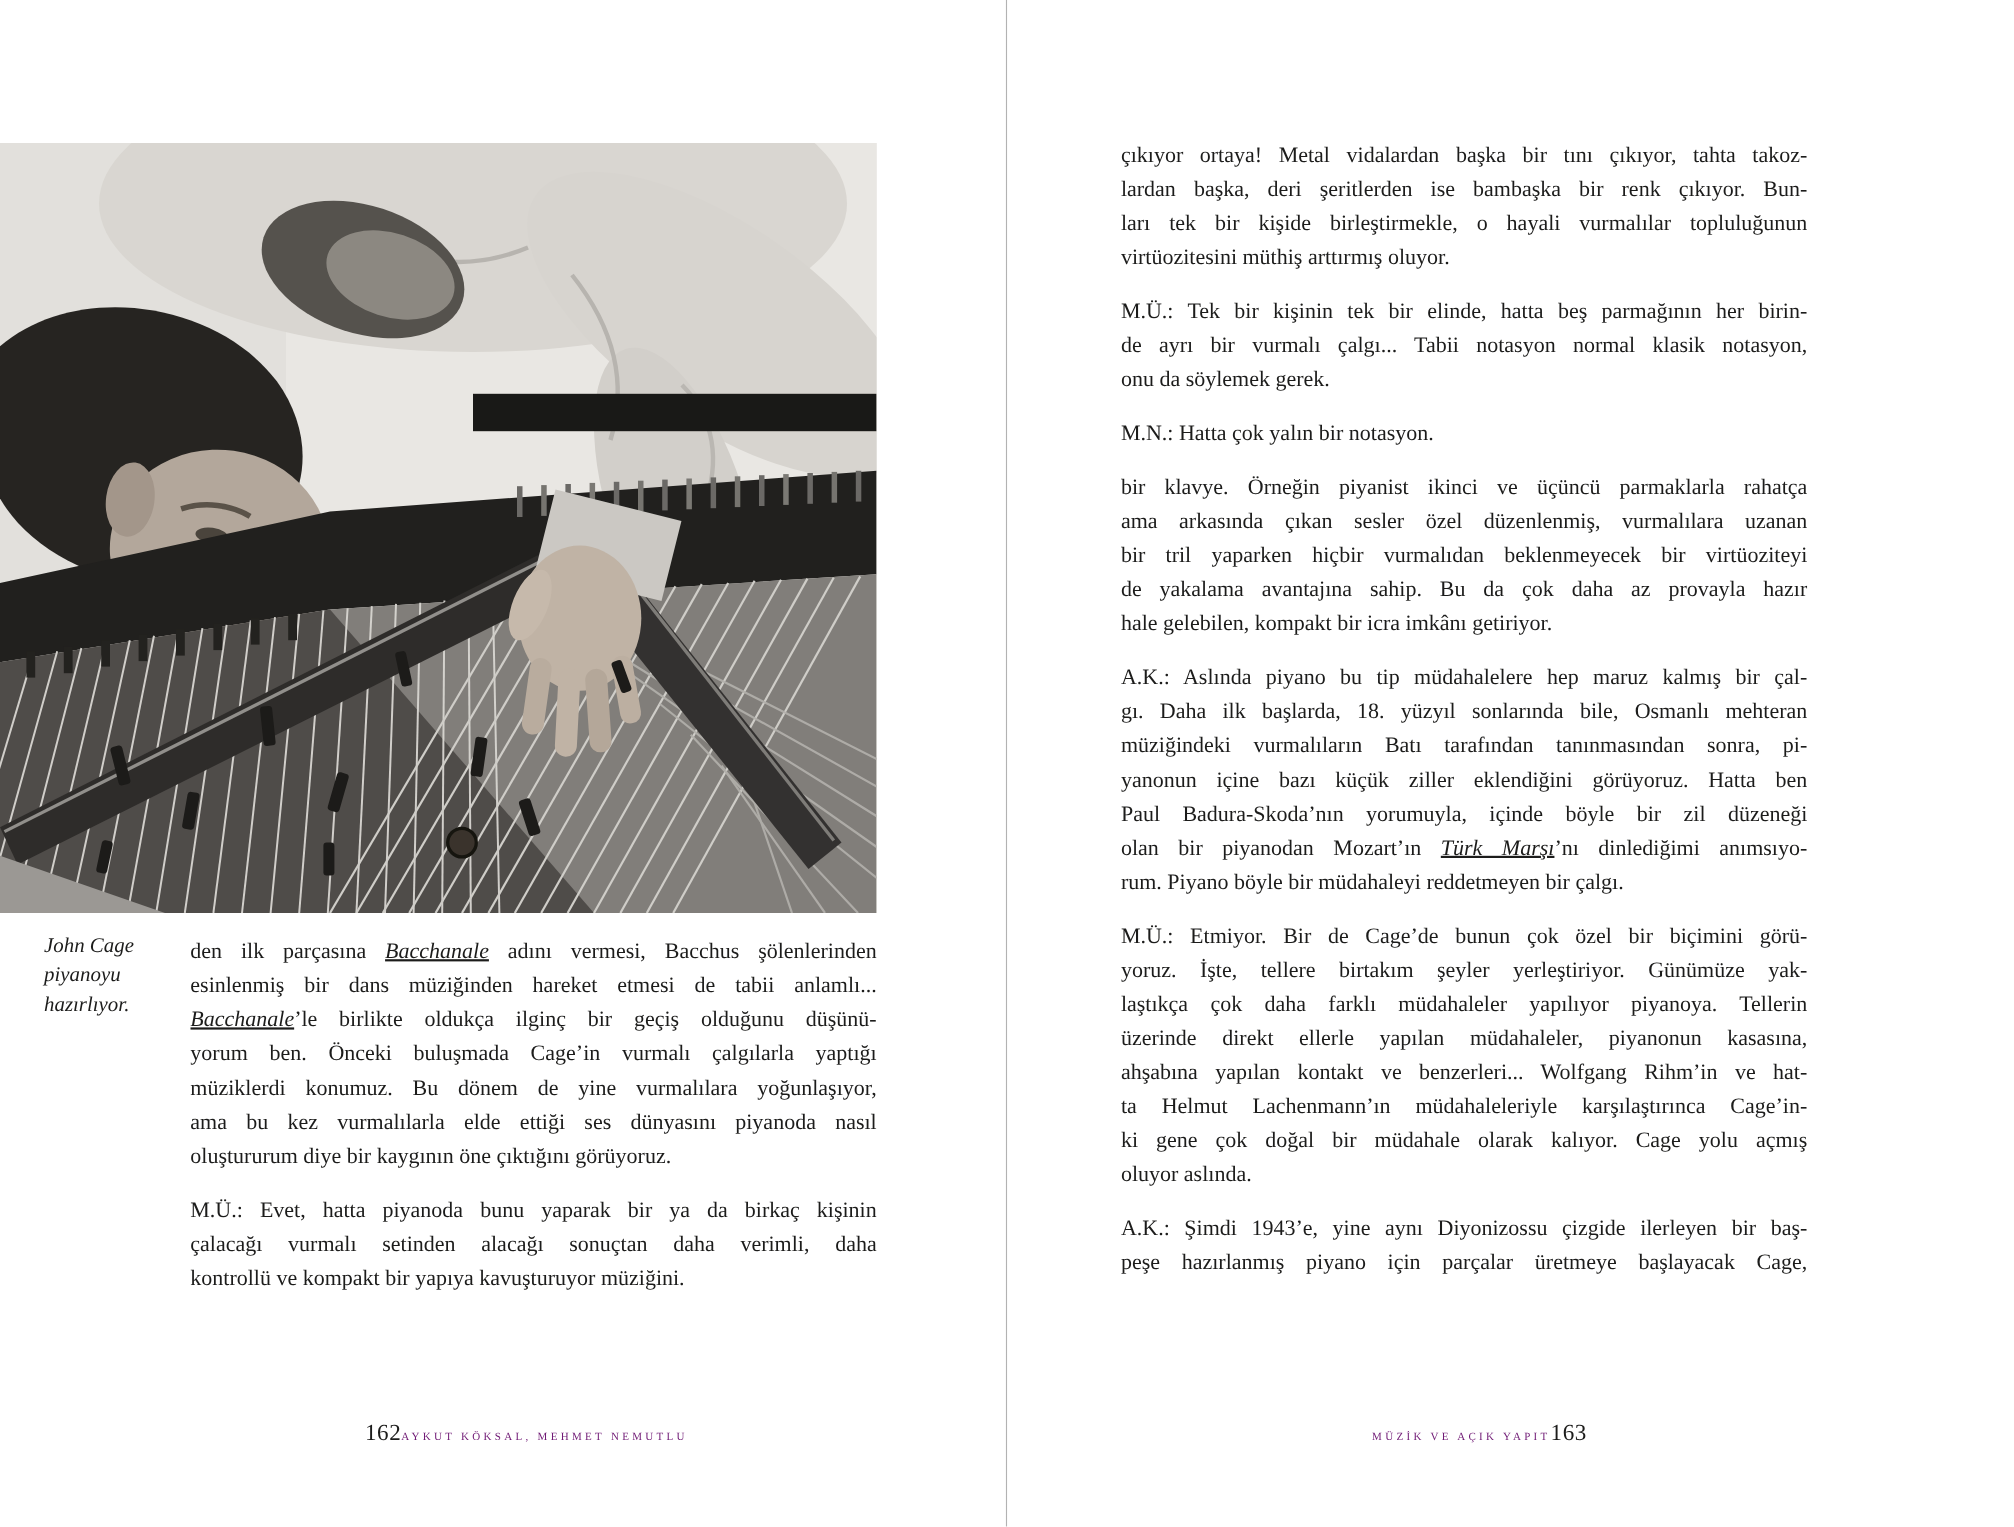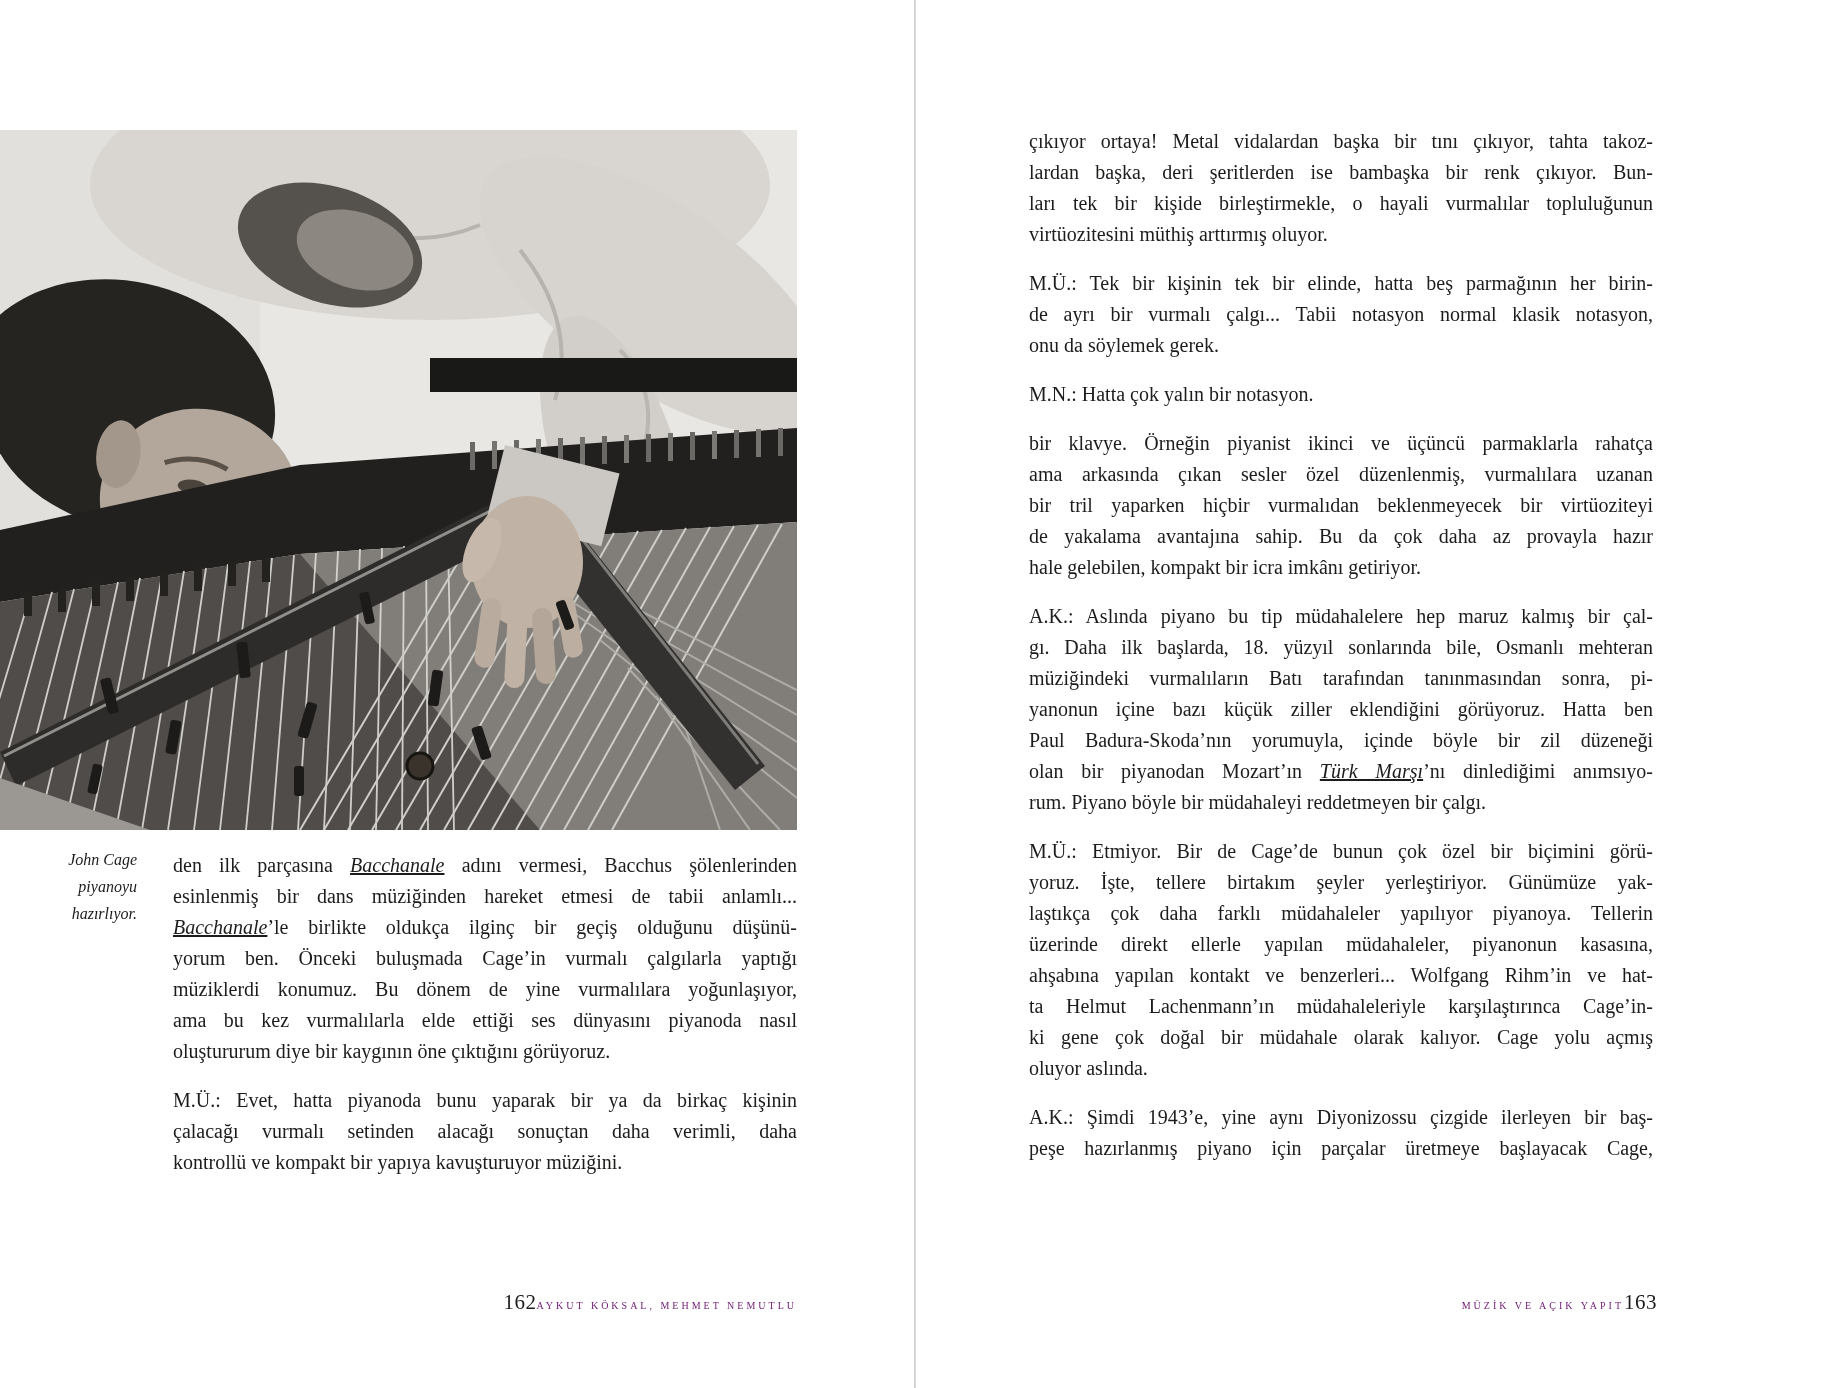--- a/index.html
+++ b/index.html
@@ -20,41 +20,41 @@
   .page-right{left:915px;width:916px;}
 
   .photo{
     position:absolute;left:0;top:130px;width:797px;height:700px;
     overflow:hidden;background:#e8e6e2;
   }
   .photo svg{display:block;width:100%;height:100%;}
 
   .caption{
     position:absolute;left:40px;top:846px;width:97px;
-    font-style:italic;font-size:16px;line-height:27px;
-    text-align:right;color:#1c1c1b;
+    font-style:italic;font-size:19px;line-height:27px;
+    color:#1c1c1b;
   }
 
   .bodycol{
     position:absolute;width:624px;
     font-size:20px;line-height:31px;
     letter-spacing:0;
   }
   .bodycol-left{left:173px;top:850px;}
-  .bodycol-right{left:114px;top:126px;}
+  .bodycol-right{left:104px;top:126px;}
 
   .para + .para{margin-top:18px;}
   .line{height:31px;line-height:31px;overflow:hidden;white-space:normal;}
   .line-just{text-align:justify;text-align-last:justify;-moz-text-align-last:justify;}
   .line-last{text-align:left;text-align-last:left;}
   .line i{font-style:italic;text-decoration:underline;}
 
   .footer{
     position:absolute;top:1290px;height:30px;
-    display:flex;justify-content:flex-end;align-items:baseline;
+    display:flex;justify-content:center;align-items:baseline;
   }
   .footer-left{left:160px;width:637px;}
   .footer-right{left:118px;width:624px;}
   .pagenum{font-size:21px;letter-spacing:0.5px;color:#1c1c1b;}
   .runhead{
     font-size:10px;letter-spacing:3px;color:#701a75;
     text-transform:none;
   }
 </style>
 </head>

